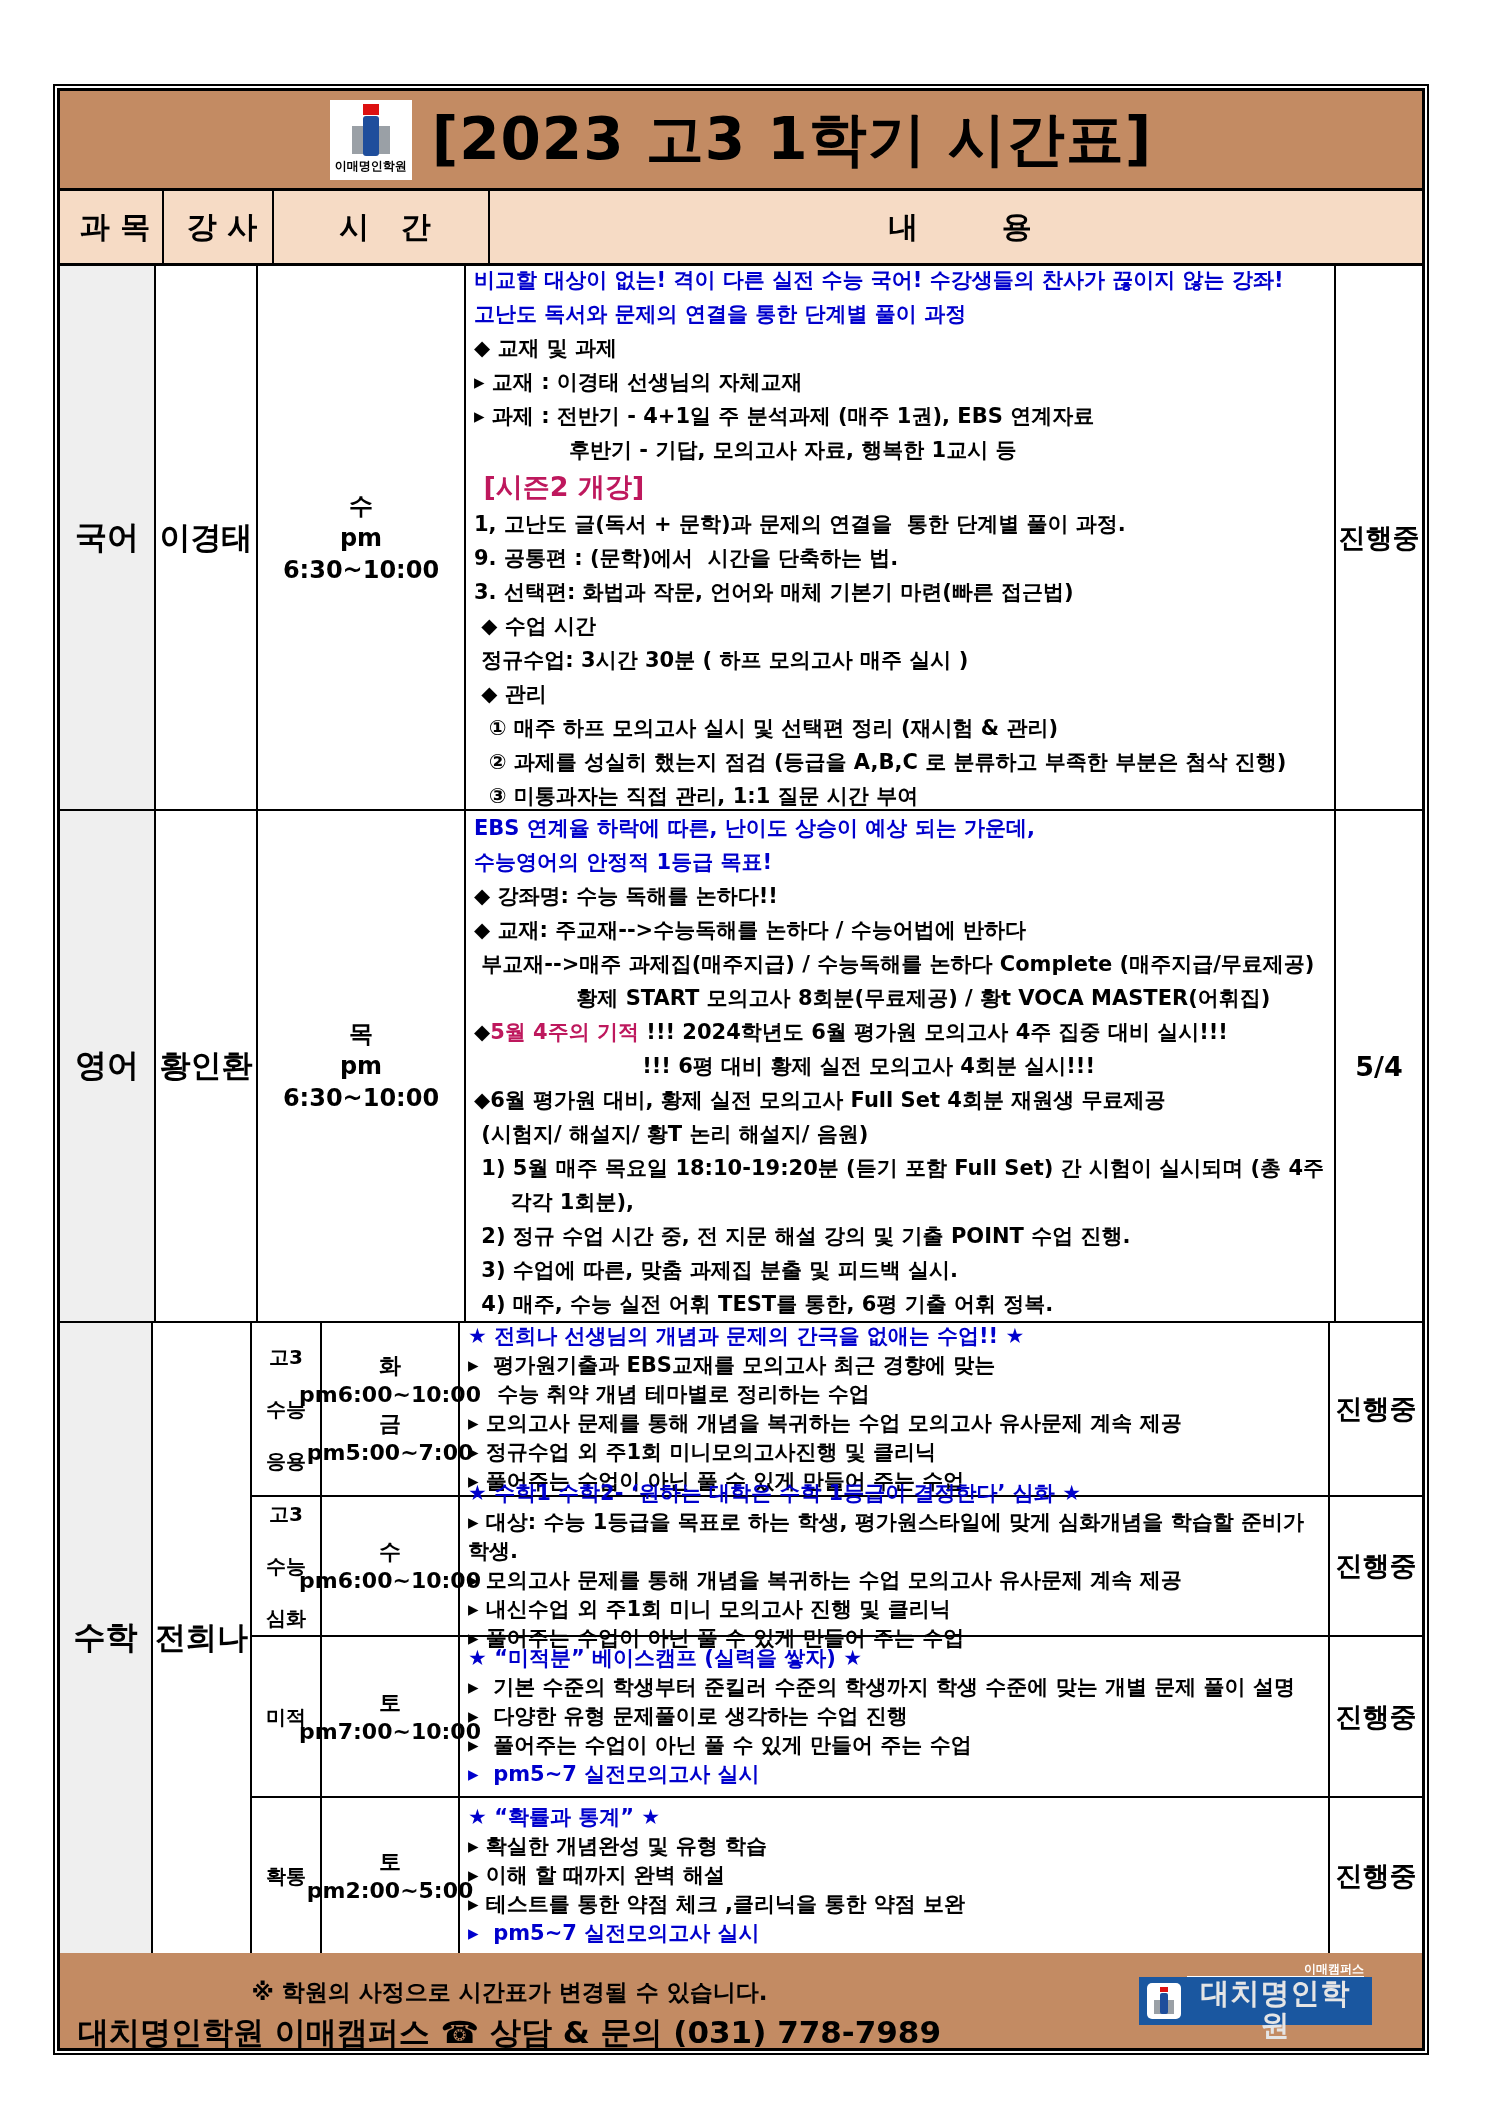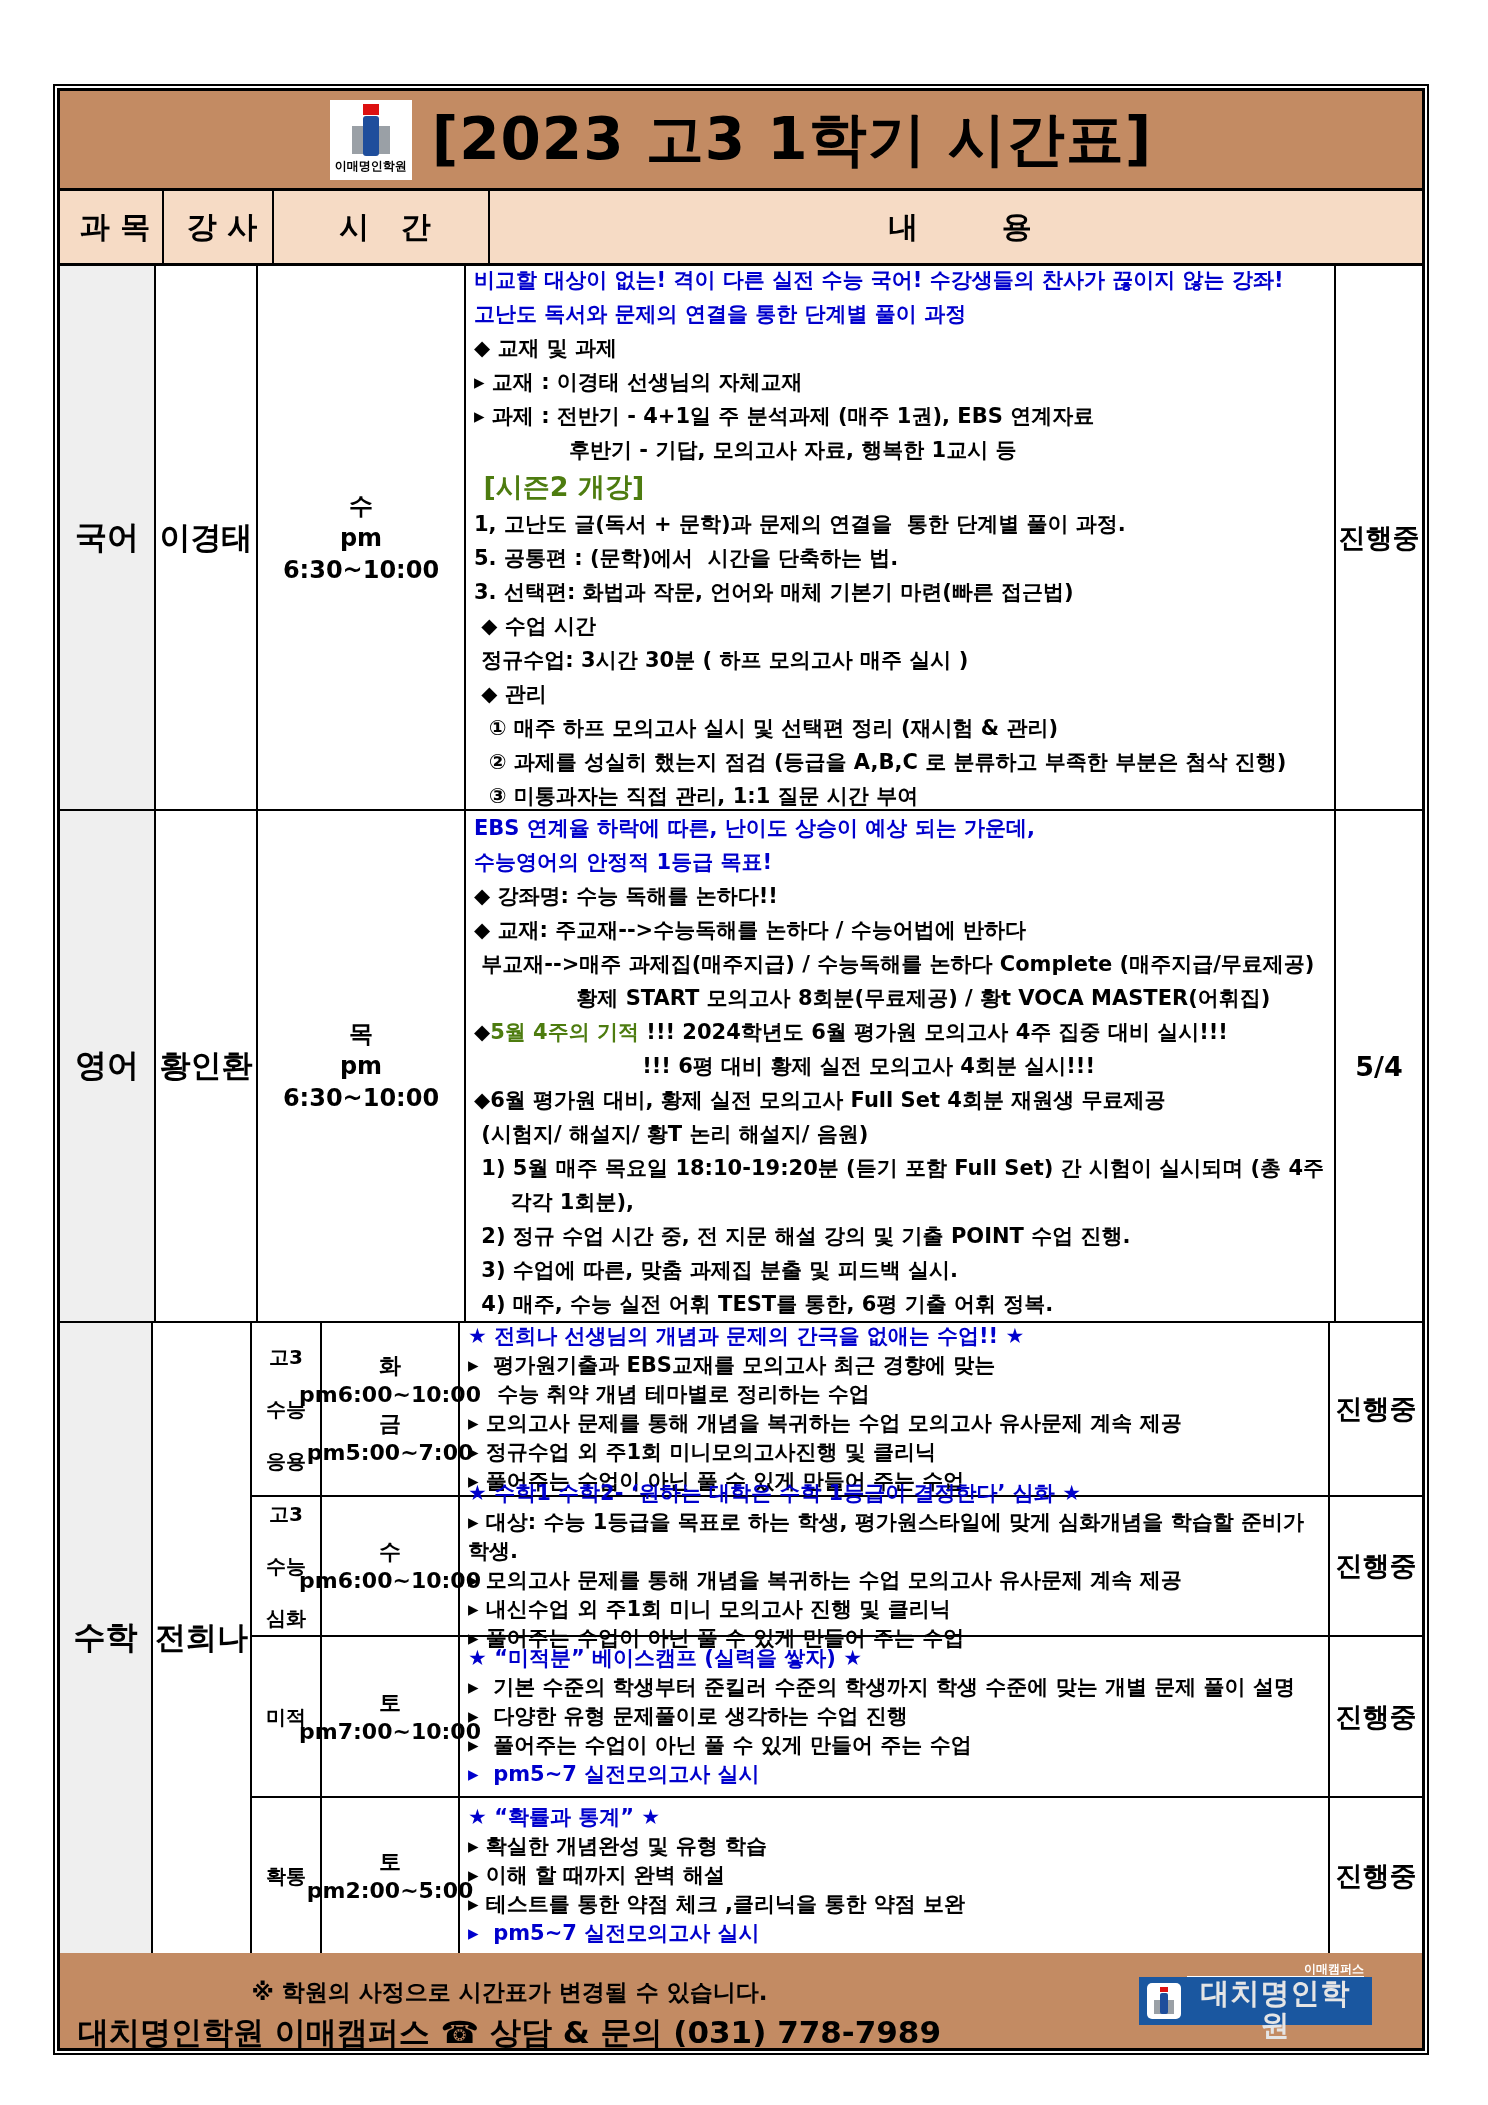--- a/index.html
+++ b/index.html
@@ -25,21 +25,21 @@
   .trow:last-of-type{border-bottom:none;}
   .cell{border-right:2px solid #000;box-sizing:border-box;display:flex;flex-direction:column;align-items:center;justify-content:center;}
   .subj{width:96px;background:#EFEFEF;font-size:32px;}
   .teach{width:102px;font-size:31px;}
   .time{width:208px;font-size:24px;line-height:32px;text-align:center;}
   .content{width:870px;align-items:stretch;justify-content:center;padding:4px 4px 4px 8px;}
   .status{width:92px;font-size:27px;flex:1;border-right:none;}
   .row-kor{height:545px;} .row-eng{height:512px;}
   .line{white-space:pre-wrap;font-size:21px;line-height:34px;}
   .row-math .line{line-height:29px;}
-  .c-blue{color:#0000CC;} .c-red{color:#4d7c0f;}
+  .c-blue{color:#0000CC;} .c-red{color:#be185d;}
   .line.big{font-size:27px;line-height:40px;}
   
   .row-math{height:630px;}
   .subrows{display:flex;flex-direction:column;flex:1;}
   .subrow{display:flex;border-bottom:2px solid #000;box-sizing:border-box;}
   .subrow:last-child{border-bottom:none;}
   .sublabel{width:70px;font-size:20px;line-height:30px;text-align:right;gap:22px;}
   .subtime{width:138px;font-size:22px;line-height:29px;text-align:center;}
   .subrow .content{width:870px;}
   .sub1{height:174px;} .sub2{height:140px;} .sub3{height:161px;} .sub4{height:155px;}
@@ -92,21 +92,21 @@
           </div>
           <div class="cell content">
             <div class="line c-blue">비교할 대상이 없는! 격이 다른 실전 수능 국어! 수강생들의 찬사가 끊이지 않는 강좌!</div>
             <div class="line c-blue">고난도 독서와 문제의 연결을 통한 단계별 풀이 과정</div>
             <div class="line">◆ 교재 및 과제</div>
             <div class="line">▸ 교재 : 이경태 선생님의 자체교재</div>
             <div class="line">▸ 과제 : 전반기 - 4+1일 주 분석과제 (매주 1권), EBS 연계자료</div>
             <div class="line">             후반기 - 기답, 모의고사 자료, 행복한 1교시 등</div>
             <div class="line big c-red"> [시즌2 개강]</div>
             <div class="line">1, 고난도 글(독서 + 문학)과 문제의 연결을  통한 단계별 풀이 과정.</div>
-            <div class="line">5. 공통편 : (문학)에서  시간을 단축하는 법.</div>
+            <div class="line">9. 공통편 : (문학)에서  시간을 단축하는 법.</div>
             <div class="line">3. 선택편: 화법과 작문, 언어와 매체 기본기 마련(빠른 접근법)</div>
             <div class="line"> ◆ 수업 시간</div>
             <div class="line"> 정규수업: 3시간 30분 ( 하프 모의고사 매주 실시 )</div>
             <div class="line"> ◆ 관리</div>
             <div class="line">  ① 매주 하프 모의고사 실시 및 선택편 정리 (재시험 &amp; 관리)</div>
             <div class="line">  ② 과제를 성실히 했는지 점검 (등급을 A,B,C 로 분류하고 부족한 부분은 첨삭 진행)</div>
             <div class="line">  ③ 미통과자는 직접 관리, 1:1 질문 시간 부여</div>
           </div>
           <div class="cell status">진행중</div>
         </div>

